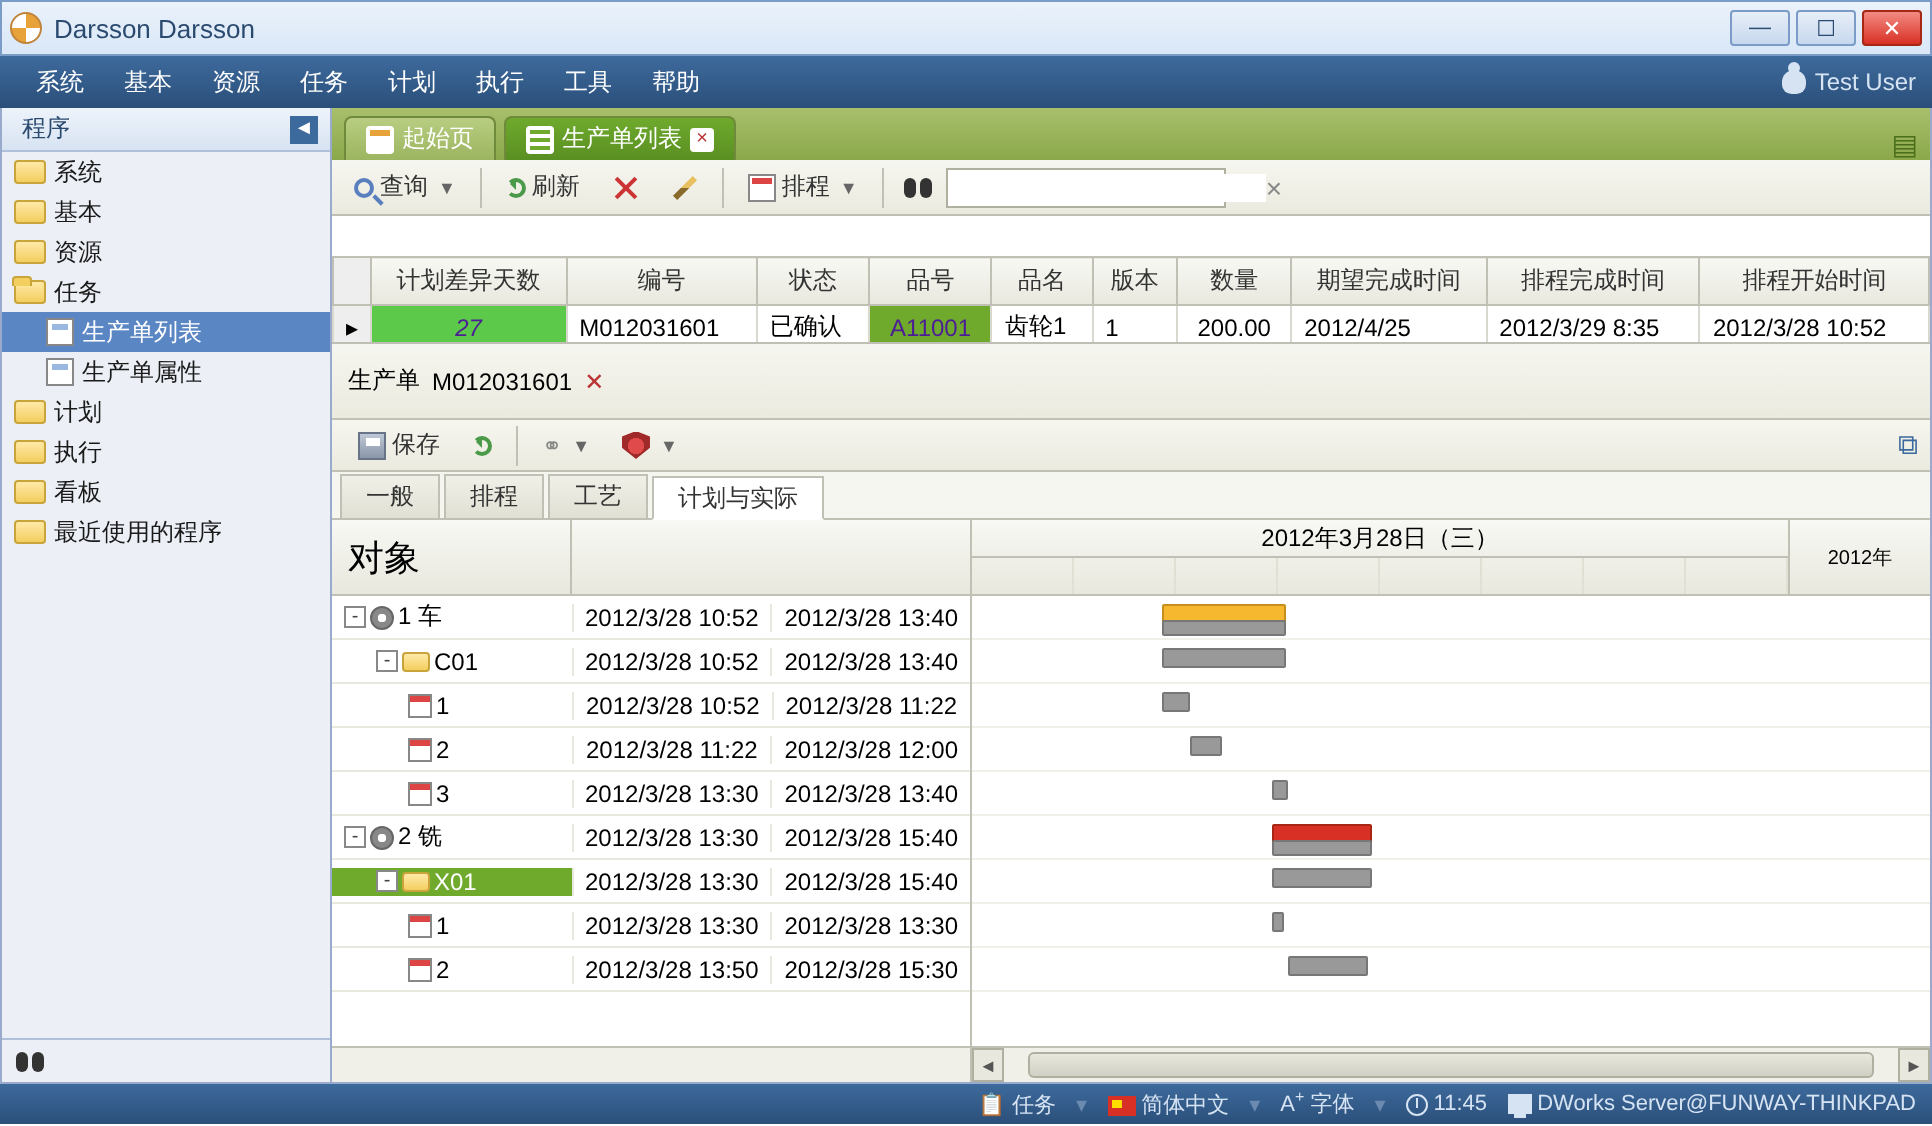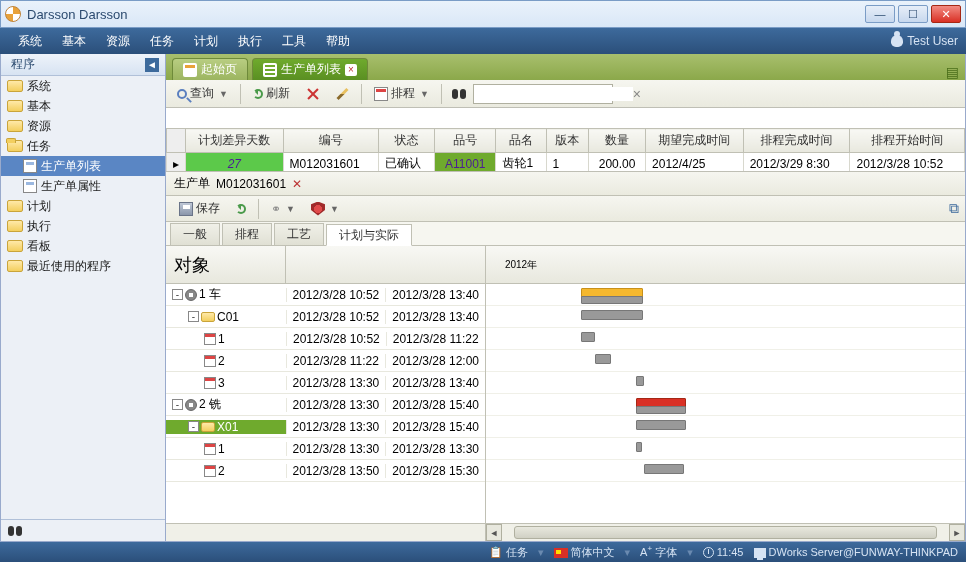--- a/index.html
+++ b/index.html
@@ -72,21 +72,21 @@
 .gridwrap { height:44px; overflow:auto; border-bottom:1px solid #bfbfb5;margin-top:20px; }
 .grid { width:100%; border-collapse:collapse; font-size:12px; }
 .grid th { background:linear-gradient(#f8f8f4,#e8e8de); border:1px solid #c0c0b4; padding:3px 6px; font-weight:normal; color:#333; white-space:nowrap; }
 .grid td { border:1px solid #d8d8ce; padding:2px 6px; white-space:nowrap; }
 .grid .rowind { width:18px; background:#eee; text-align:center; }
 .cell-green { background:#5cc94a; color:#4c1d95; text-align:center;font-style:italic; }
 .cell-greenbox { background:#6faa2d; color:#4c1d95; text-align:center; }
 .grid td.num { text-align:center; }
 
 
-.detailhdr { height:24px; background:linear-gradient(#f6f6f0,#eaeadf); border-bottom:1px solid #c0c0b4; display:flex; align-items:center; padding:0 8px; font-size:12px; gap:6px; }
+.detailhdr { height:38px; background:linear-gradient(#f6f6f0,#eaeadf); border-bottom:1px solid #c0c0b4; display:flex; align-items:center; padding:0 8px; font-size:12px; gap:6px; }
 .detailhdr .x { color:#b33; cursor:pointer; }
 .detailtb { height:26px; background:linear-gradient(#f6f6f0,#eaeadf); border-bottom:1px solid #c0c0b4; display:flex; align-items:center; padding:0 6px; gap:2px; }
 .detailtb .pop { margin-left:auto; color:#3d6a9c; cursor:pointer; font-size:14px; }
 .ticn.save { width:14px; height:14px; background:linear-gradient(#bfc8d6,#8a96aa); border:1px solid #6a7488; position:relative; }
 .ticn.save::after { content:""; position:absolute; left:3px; top:2px; width:7px; height:4px; background:#fff; }
 .ticn.shield { width:14px; height:14px; background:radial-gradient(circle,#e04a4a 40%,#a02a2a 41%); clip-path:polygon(50% 0,100% 20%,100% 60%,50% 100%,0 60%,0 20%); }
 .subtabs { height:24px; background:#f6f6f0; display:flex; align-items:flex-end; padding:0 4px; border-bottom:1px solid #c0c0b4; gap:2px; }
 .subtab { height:22px; padding:0 12px; background:linear-gradient(#f0f0e8,#e0e0d4); border:1px solid #c0c0b4; border-bottom:none; display:flex; align-items:center; cursor:pointer; font-size:12px; color:#333; }
 .subtab.active { background:#fff; border-bottom:1px solid #fff; margin-bottom:-1px; }
 
@@ -287,21 +287,21 @@
         <tr>
           <td class="rowind">▸</td>
           <td class="cell-green">27</td>
           <td>M012031601</td>
           <td>已确认</td>
           <td class="cell-greenbox">A11001</td>
           <td>齿轮1</td>
           <td>1</td>
           <td class="num">200.00</td>
           <td>2012/4/25</td>
-          <td>2012/3/29 8:30</td>
+          <td>2012/3/29 8:35</td>
           <td>2012/3/28 10:52</td>
         </tr>
       </tbody>
         </table>
     </div>
 
     <div class="detailhdr">
       <span>生产单</span>
       <span>M012031601</span>
       <span class="x">✕</span>
@@ -412,20 +412,33 @@
                 <span> 2</span>
               </div>
               <div class="c2">2012/3/28 13:50</div>
               <div class="c3">2012/3/28 15:30</div>
             </div>
           </div>
         <div class="foot"></div>
       </div>
       <div class="planright">
         <div class="ganthdr">
+          <div class="d1">
+            <div class="top">2012年3月28日（三）</div>
+            <div class="bot">
+                <div></div>
+                <div></div>
+                <div></div>
+                <div></div>
+                <div></div>
+                <div></div>
+                <div></div>
+                <div></div>
+              </div>
+          </div>
           <div class="d2">2012年</div>
         </div>
         <div class="gantrows" id="gantrows">
             <div class="grow">
               <div class="bar orange" style="left: 95px; width: 62px;"></div>
               <div class="bar gray" style="left: 95px; width: 62px;"></div>
             </div>
             <div class="grow">
               <div class="bar graysolo" style="left: 95px; width: 62px;"></div>
             </div>

